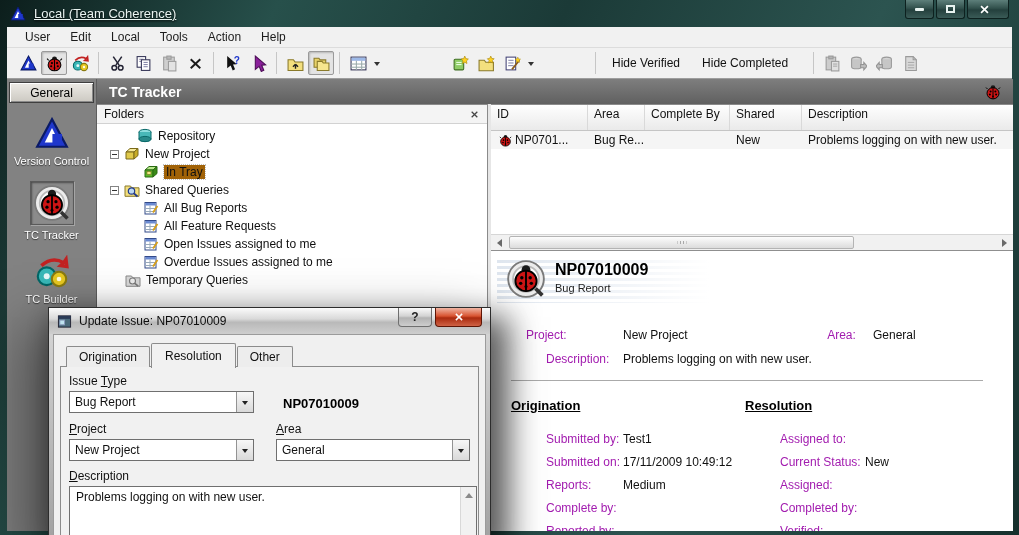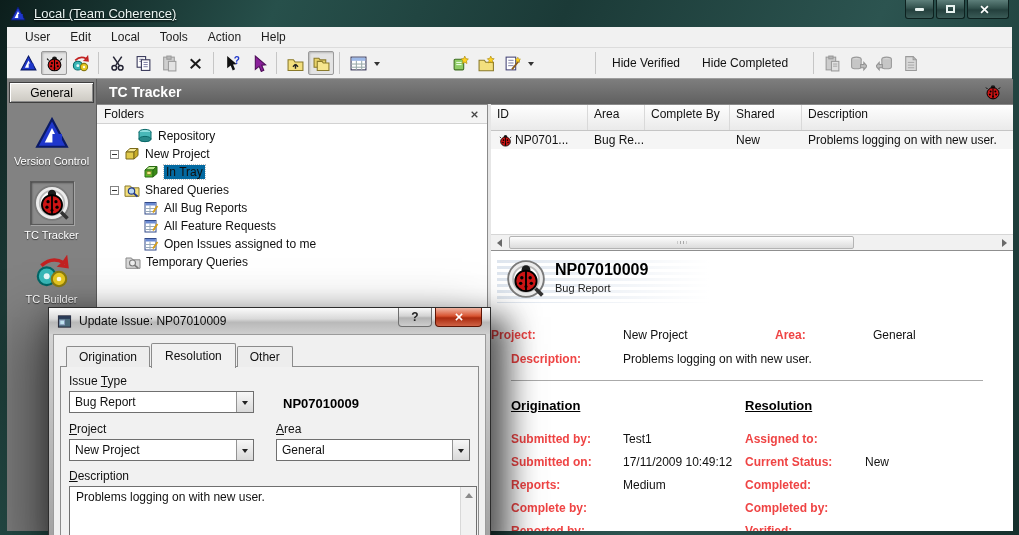--- a/index.html
+++ b/index.html
@@ -54,21 +54,21 @@
   
   .folders-panel{width:391px;background:#fff;border:1px solid #8a8a8a;border-left:none;display:flex;flex-direction:column;}
   .folders-header{height:19px;background:#f4f4f4;border-bottom:1px solid #d2d2d2;display:flex;align-items:center;justify-content:space-between;padding:0 7px;}
   .close-x{width:11px;height:11px;display:flex;align-items:center;justify-content:center;}
   .tree{padding-top:3px;}
   .tree-row{height:18px;display:flex;align-items:center;white-space:nowrap;}
   .tree-row .ic{width:16px;height:16px;margin-right:5px;flex:none;}
   .tr0{padding-left:8px;margin-left:32px;} .tr1{padding-left:13px;} .tr1n{padding-left:28px;} .tr2{padding-left:46px;}
   .exp{width:9px;height:9px;border:1px solid #848484;background:#fff;margin-right:5px;position:relative;flex:none;}
   .exp::after{content:"";position:absolute;left:1px;right:1px;top:3px;height:1px;background:#333;}
-  .sel .lbl{background:#0369a1;outline:1px dotted #c0c0c0;padding:0 2px;}
+  .sel .lbl{background:#a16207;outline:1px dotted #c0c0c0;padding:0 2px;}
   
   .splitter{width:3px;background:#e6e6e6;}
   .right-panel{flex:1;display:flex;flex-direction:column;border-top:1px solid #8a8a8a;}
   .table-area{height:146px;background:#fff;border-bottom:1px solid #8f8f8f;position:relative;}
   .thead{display:flex;height:26px;border-bottom:1px solid #c5c5c5;background:linear-gradient(#fefefe,#eaeaea);}
   .th{border-right:1px solid #d9d9d9;padding:2px 0 0 6px;overflow:hidden;}
   .c-id{width:97px;} .c-type{width:57px;} .c-cby{width:85px;} .c-st{width:72px;} .c-desc{flex:1;border-right:none;}
   .trow{display:flex;height:18px;background:#f5f5f5;align-items:center;}
   .td{padding-left:6px;overflow:hidden;white-space:nowrap;}
   .td.c-id{display:flex;align-items:center;padding-left:8px;}
@@ -81,23 +81,23 @@
   .thumb{position:absolute;left:18px;top:1px;bottom:1px;width:345px;background:linear-gradient(#fdfdfd,#dcdcdc);border:1px solid #b4b4b4;border-radius:2px;}
   .thumb::after{content:"";position:absolute;left:50%;top:4px;bottom:4px;width:9px;transform:translateX(-50%);
     background:repeating-linear-gradient(90deg,#a8a8a8 0 1px,transparent 1px 3px);}
   
   .detail{flex:1;background:#fff;position:relative;overflow:hidden;}
   .banner{position:absolute;left:6px;top:6px;width:212px;height:46px;background:repeating-linear-gradient(180deg,#ffffff 0 3px,#dfe6ef 3px 6px);}
   .banner::after{content:"";position:absolute;inset:0;background:linear-gradient(90deg,rgba(255,255,255,0) 0%,rgba(255,255,255,.55) 55%,#fff 100%);}
   .bug-big{position:absolute;left:16px;top:9px;width:38px;height:38px;}
   .d-id{position:absolute;left:64px;top:10px;font-size:16px;font-weight:bold;color:#000;}
   .d-type{position:absolute;left:64px;top:31px;font-size:11px;color:#222;}
-  .plabel{color:#ef4444;font-weight:bold;}
+  .plabel{color:#a21caf;font-weight:normal;padding-left:35px;}
   .frow{position:absolute;height:16px;}
-  .fl1{left:20px;width:112px;} .fv1{left:132px;} .fl2{left:284px;width:98px;} .fv2{left:382px;}
+  .fl1{left:20px;width:112px;} .fv1{left:132px;} .fl2{left:284px;width:98px;text-align:center;} .fv2{left:382px;}
   .sep-line{position:absolute;left:20px;right:30px;top:129px;border-top:1px solid #aaa;}
   .colhead{position:absolute;top:147px;font-size:13px;font-weight:bold;text-decoration:underline;color:#000;}
   .ch-orig{left:20px;} .ch-res{left:254px;}
   .drow{position:absolute;height:16px;width:100%;}
   .dl1{position:absolute;left:20px;width:112px;} .dv1{position:absolute;left:132px;}
   .dl2{position:absolute;left:254px;width:118px;} .dv2{position:absolute;left:374px;}
   
   .dialog{position:absolute;left:48px;top:307px;width:443px;height:229px;z-index:10;overflow:hidden;
     border:1px solid #2c2c2c;background:linear-gradient(#d9d9d9,#a3a3a3);
     box-shadow:12px 16px 28px 6px rgba(0,0,0,.58), -18px 26px 55px 8px rgba(0,0,0,.38);}
@@ -536,20 +536,26 @@
                   <use href="#i-query" xlink:href="#i-query"></use>
                 </svg>
               <span class="lbl">All Feature Requests</span>
             </div>
             <div class="tree-row tr2">
               <svg class="ic">
                   <use href="#i-query" xlink:href="#i-query"></use>
                 </svg>
               <span class="lbl">Open Issues assigned to me</span>
             </div>
+            <div class="tree-row tr2">
+              <svg class="ic">
+                  <use href="#i-query" xlink:href="#i-query"></use>
+                </svg>
+              <span class="lbl">Overdue Issues assigned to me</span>
+            </div>
             <div class="tree-row tr1n">
               <svg class="ic">
                   <use href="#i-tempq" xlink:href="#i-tempq"></use>
                 </svg>
               <span class="lbl">Temporary Queries</span>
             </div>
           </div>
         </div>
 
         <div class="splitter"></div>
@@ -617,21 +623,21 @@
             </div>
             <div class="drow" style="top:204px;">
               <span class="dl1 plabel">Submitted on:</span>
               <span class="dv1">17/11/2009 10:49:12</span>
               <span class="dl2 plabel">Current Status:</span>
               <span class="dv2">New</span>
             </div>
             <div class="drow" style="top:227px;">
               <span class="dl1 plabel">Reports:</span>
               <span class="dv1">Medium</span>
-              <span class="dl2 plabel">Completed:</span>
+              <span class="dl2 plabel">Assigned:</span>
               <span class="dv2"></span>
             </div>
             <div class="drow" style="top:250px;">
               <span class="dl1 plabel">Complete by:</span>
               <span class="dv1"></span>
               <span class="dl2 plabel">Completed by:</span>
               <span class="dv2"></span>
             </div>
             <div class="drow" style="top:273px;">
               <span class="dl1 plabel">Reported by:</span>

